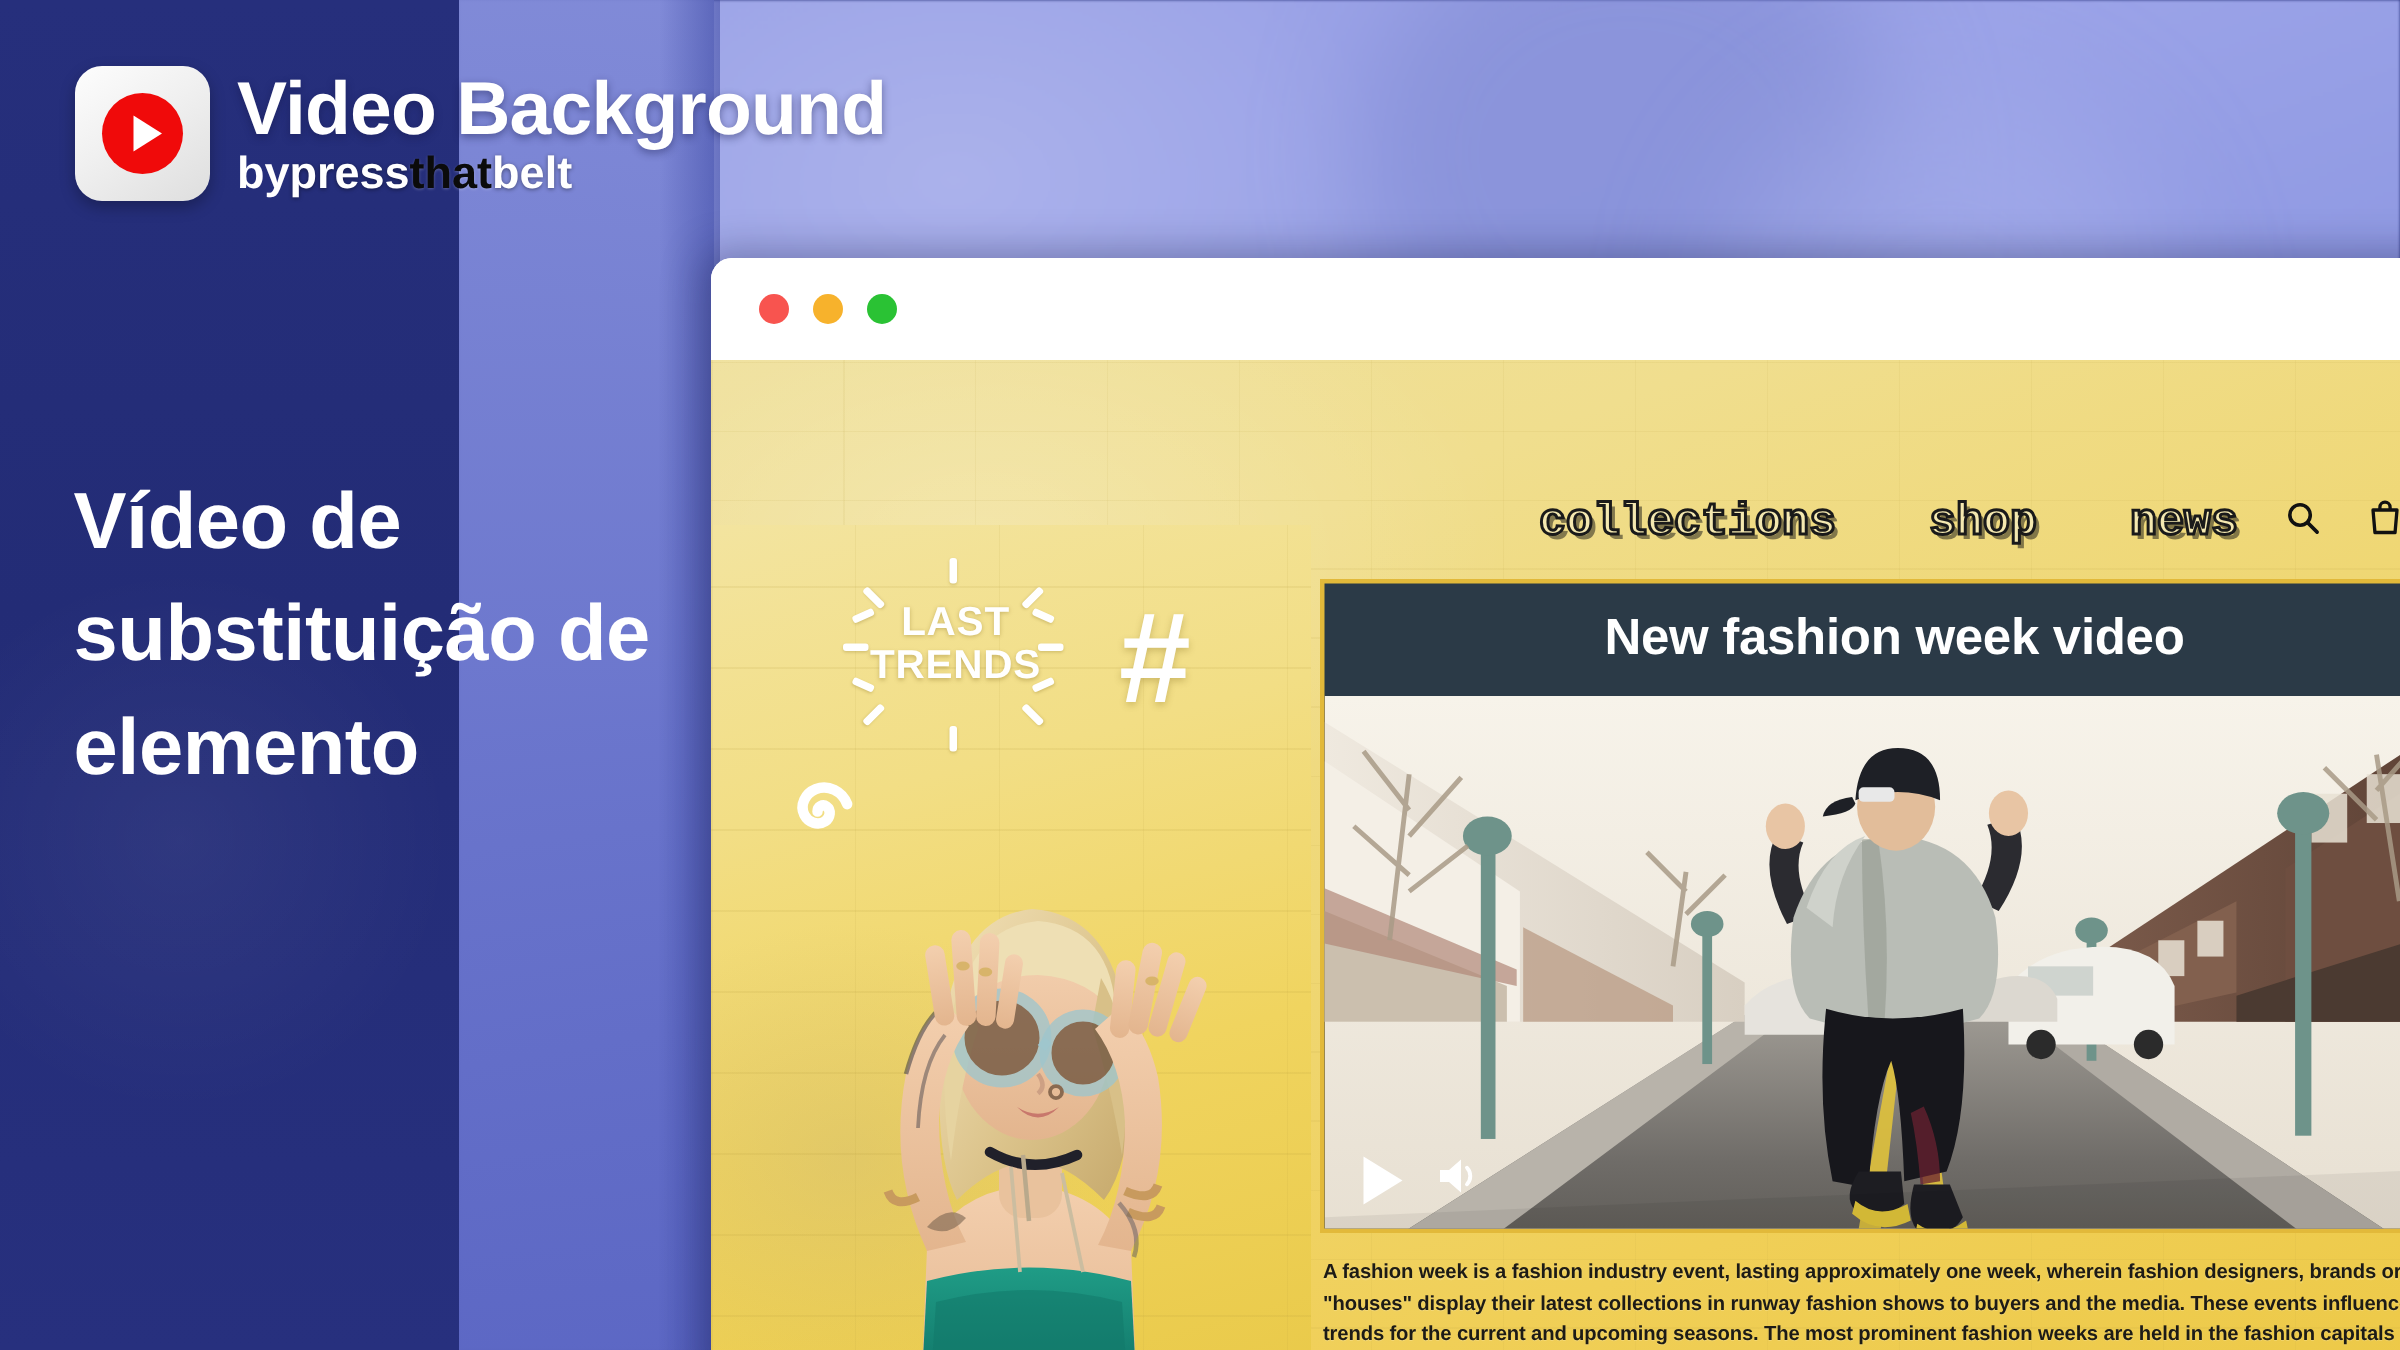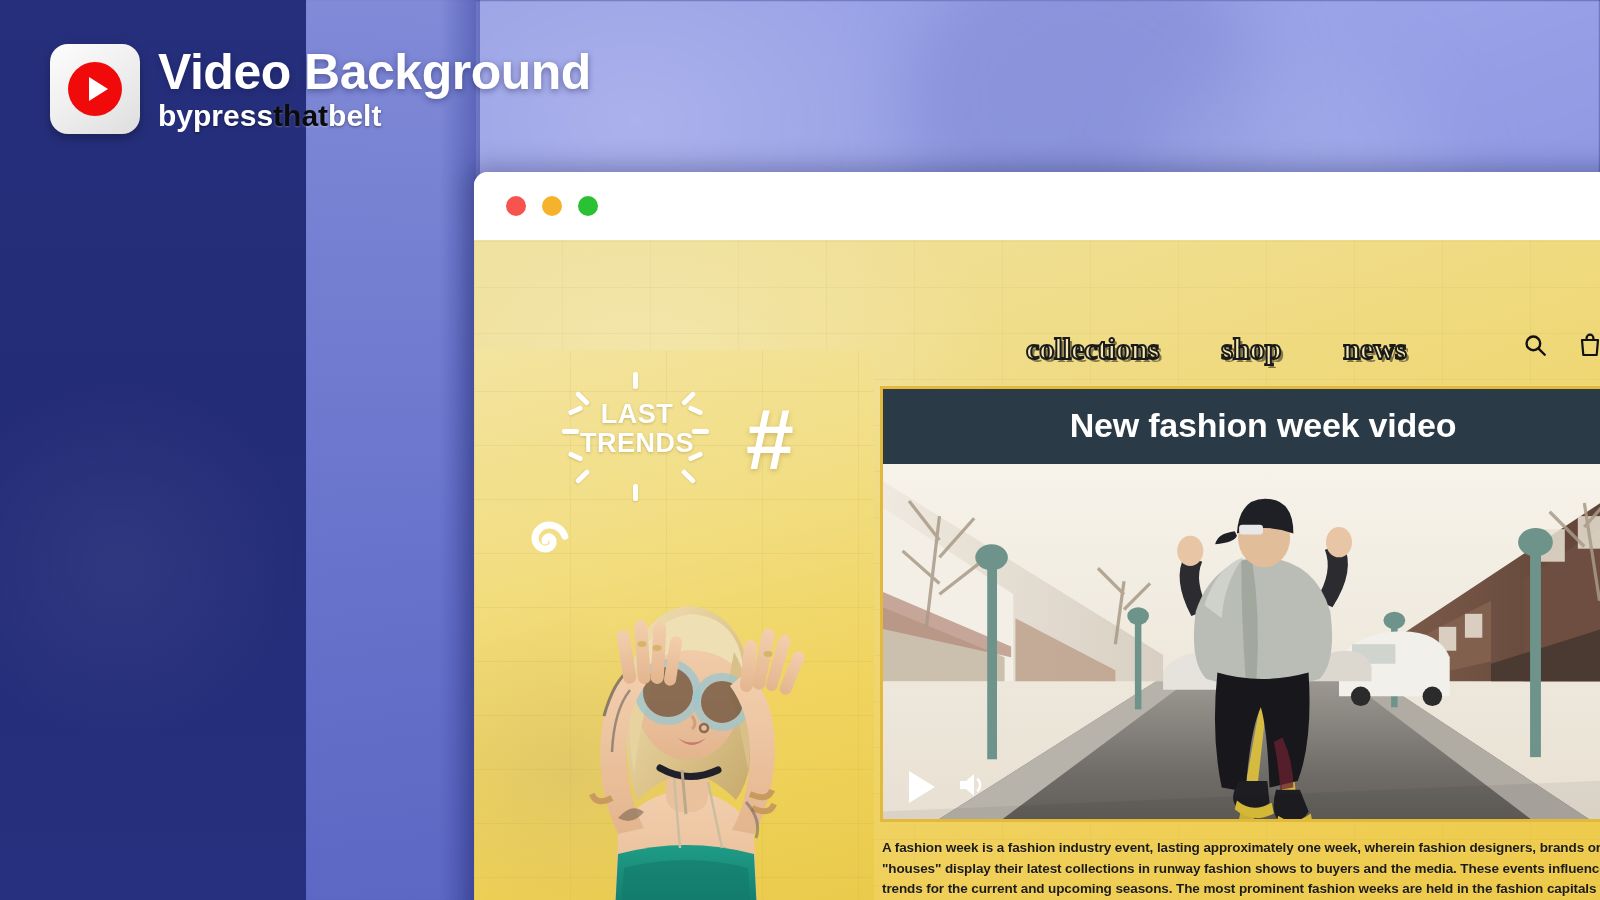--- a/index.html
+++ b/index.html
@@ -112,21 +112,21 @@
     position:absolute;left:62px;top:88px;font-size:32px;font-weight:700;letter-spacing:3px;
     font-family:"DejaVu Sans Mono", monospace;
     color:#f4e8b0;
     -webkit-text-stroke:2.2px #1a1a1a;
     text-shadow:3px 3px 0 rgba(20,20,20,.55);
     white-space:nowrap;
   }
   .site-links{position:absolute;left:552px;top:92px;display:flex;gap:62px;}
   .site-link{
     font-size:30px;font-weight:700;
-    font-family:Liberation Serif, serif;
+    font-family:Liberation Mono, monospace;
     color:#f4e8b0;
     -webkit-text-stroke:2px #1a1a1a;
     text-shadow:3px 3px 0 rgba(20,20,20,.5);
     cursor:pointer;
   }
   .site-icons{position:absolute;right:62px;top:92px;display:flex;gap:30px;align-items:center;}
   .site-icons svg{display:block;}
 
   
   .model-col{
@@ -207,20 +207,21 @@
         <span class="cbb">
           <span class="c1">press</span>
             <span class="c2">that</span>
             <span class="c3">belt</span>
         </span>
       </div>
     </div>
   </div>
 
   <div class="copy">
+    <h1 class="copy-h">Vídeo de substituição de elemento</h1>
   </div>
 
   <div class="browser">
 
     <div class="browser-bar">
       <div class="dot red"></div>
       <div class="dot yel"></div>
       <div class="dot grn"></div>
     </div>
 

